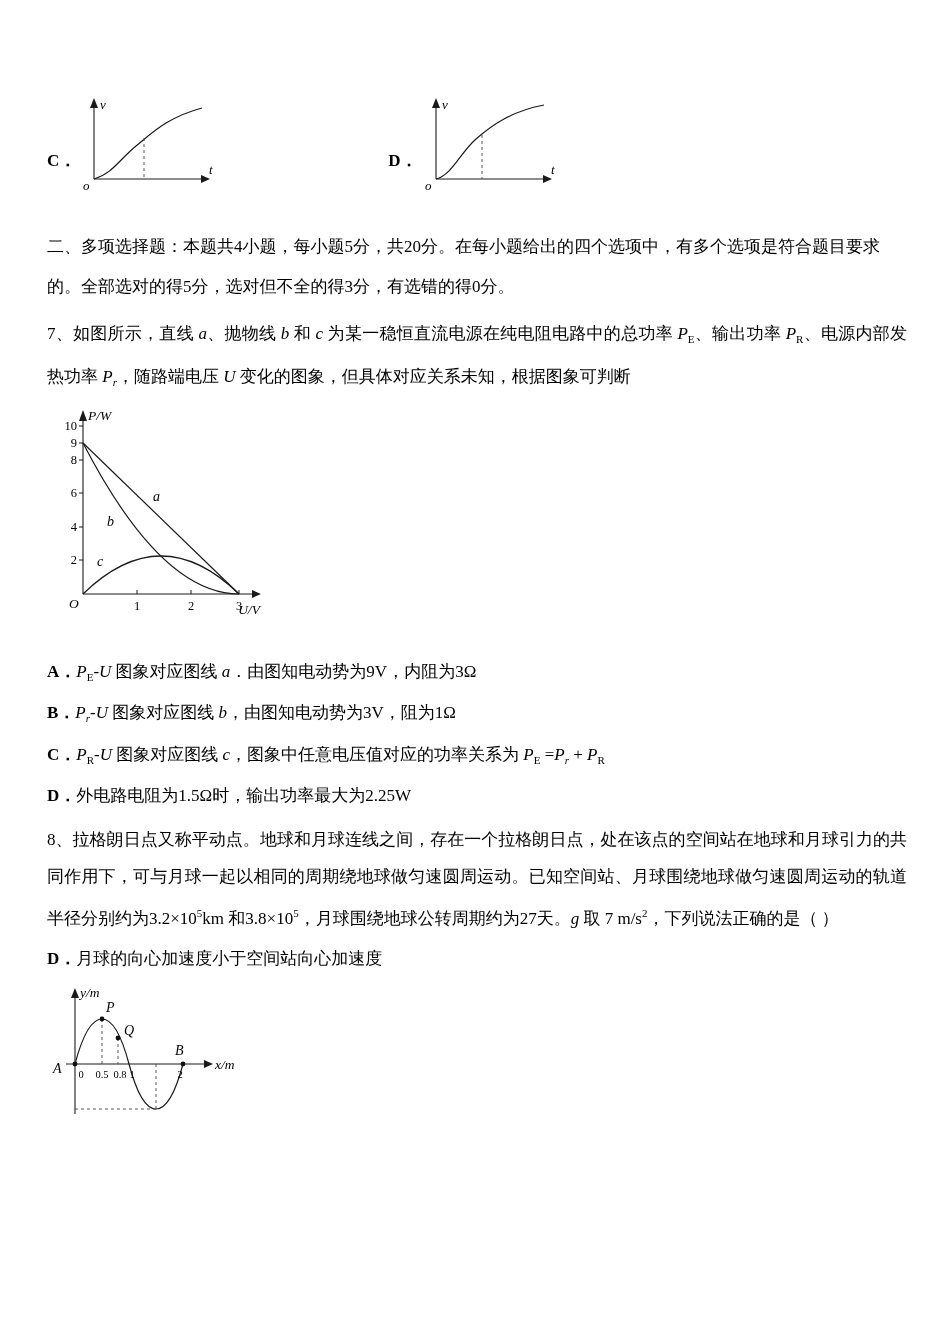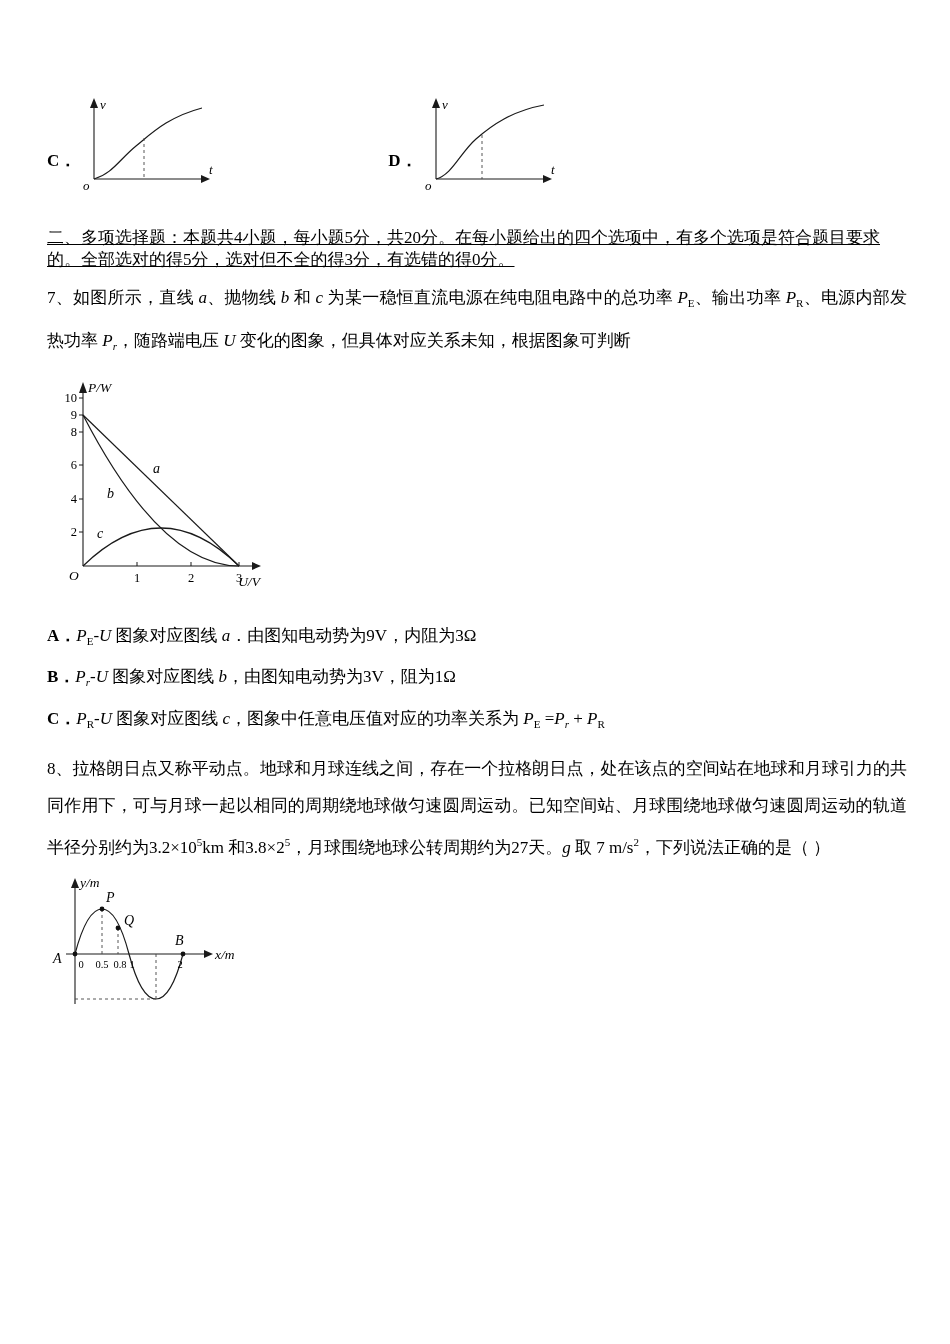--- a/index.html
+++ b/index.html
@@ -8,25 +8,25 @@
     width:950px; height:1344px; overflow:hidden; position:relative;
     background:#fff; color:#000;
     font-family:"Liberation Serif","DejaVu Serif",serif;
     font-size:17px;
     padding:95px 45px 0 47px;
   }
   .graphs-row { display:flex; align-items:center; }
   .opt-fig { display:flex; align-items:center; }
   .opt-fig + .opt-fig { margin-left:168px; }
   .opt-letter { font-weight:bold; margin-right:4px; margin-top:28px; }
-  .section-header { margin-top:30px; line-height:22px; width:860px;text-decoration:underline; }
+  .section-header { margin-top:30px; line-height:40px; width:860px; }
   .stem { line-height:37px; width:860px; margin-top:8px; text-align:justify; }
   .options { margin-top:4px; }
   .option { line-height:35px; width:860px; }
-  .fig-block { margin-top:10px; margin-left:6px; }
+  .fig-block { margin-top:2px; margin-left:6px; }
   .fig-block-wave { margin-top:8px; margin-left:0px; }
   sub { font-size:11px; }
   sup { font-size:11px; }
   svg { display:block; }
   svg text { font-family:"Liberation Serif","DejaVu Serif",serif; }
   .ax { stroke:#1a1a1a; stroke-width:1.1; fill:none; }
   .curve { stroke:#1a1a1a; stroke-width:1.2; fill:none; }
   .dash { stroke:#444; stroke-width:0.9; fill:none; stroke-dasharray:3,3; }
   .tick { stroke:#1a1a1a; stroke-width:1; }
   .arrow { fill:#1a1a1a; stroke:none; }
@@ -111,29 +111,31 @@
       <text class="lbl-i" x="100" y="97" font-size="14">a</text>
       <text class="lbl-i" x="54" y="122" font-size="14">b</text>
       <text class="lbl-i" x="44" y="162" font-size="14">c</text>
 
       <text class="lbl-i" x="35" y="16" font-size="13.5">P/W</text>
       <text class="lbl-i" x="196" y="210" font-size="13.5" text-anchor="middle">U/V</text>
       <text class="lbl-i" x="16" y="204" font-size="13.5">O</text>
     </svg>
   </div>
 
-  <div class="options" style="margin-top:20px;">
+  <div class="options" style="margin-top:28px;">
     <div class="option"><span style="font-weight: bold;">A．</span><span style="font-style: italic;">P</span><sub>E</sub><span>-</span><span style="font-style: italic;">U</span><span> 图象对应图线 </span><span style="font-style: italic;">a</span><span>．由图知电动势为9V，内阻为3Ω</span></div>
     <div class="option"><span style="font-weight: bold;">B．</span><span style="font-style: italic;">P</span><sub style="font-style: italic;">r</sub><span>-</span><span style="font-style: italic;">U</span><span> 图象对应图线 </span><span style="font-style: italic;">b</span><span>，由图知电动势为3V，阻为1Ω</span></div>
     <div class="option"><span style="font-weight: bold;">C．</span><span style="font-style: italic;">P</span><sub>R</sub><span>-</span><span style="font-style: italic;">U</span><span> 图象对应图线 </span><span style="font-style: italic;">c</span><span>，图象中任意电压值对应的功率关系为 </span><span style="font-style: italic;">P</span><sub>E</sub><span> =</span><span style="font-style: italic;">P</span><sub style="font-style: italic;">r</sub><span> + </span><span style="font-style: italic;">P</span><sub>R</sub></div>
+    <div class="option"><span style="font-weight: bold;">D．</span><span>外电路电阻为1.5Ω时，输出功率最大为2.25W</span></div>
   </div>
 
-  <div class="stem"><span>8、拉格朗日点又称平动点。地球和月球连线之间，存在一个拉格朗日点，处在该点的空间站在地球和月球引力的共同作用下，可与月球一起以相同的周期绕地球做匀速圆周运动。已知空间站、月球围绕地球做匀速圆周运动的轨道半径分别约为3.2×10</span><sup>5</sup><span>km 和3.8×2</span><sup>5</sup><span>，月球围绕地球公转周期约为27天。</span><span style="font-style: italic;">g</span><span> 取 7 m/s</span><sup>2</sup><span>，下列说法正确的是（ ）</span></div>
+  <div class="stem"><span>8、拉格朗日点又称平动点。地球和月球连线之间，存在一个拉格朗日点，处在该点的空间站在地球和月球引力的共同作用下，可与月球一起以相同的周期绕地球做匀速圆周运动。已知空间站、月球围绕地球做匀速圆周运动的轨道半径分别约为3.2×10</span><sup>5</sup><span>km 和3.8×10</span><sup>5</sup><span>，月球围绕地球公转周期约为27天。</span><span style="font-style: italic;">g</span><span> 取 7 m/s</span><sup>2</sup><span>，下列说法正确的是（ ）</span></div>
 
   <div class="options">
+    <div class="option"><span style="font-weight: bold;">D．</span><span>月球的向心加速度小于空间站向心加速度</span></div>
   </div>
 
 
   <div class="fig-block-wave">
     <svg width="215" height="172" viewBox="0 0 215 172">
       <path class="arrow" d="M24,14 L28,4 L32,14 Z"></path>
       <line class="ax" x1="28" y1="130" x2="28" y2="9"></line>
       <line class="ax" x1="19" y1="80" x2="162" y2="80"></line>
       <path class="arrow" d="M157,76 L166,80 L157,84 Z"></path>
 

